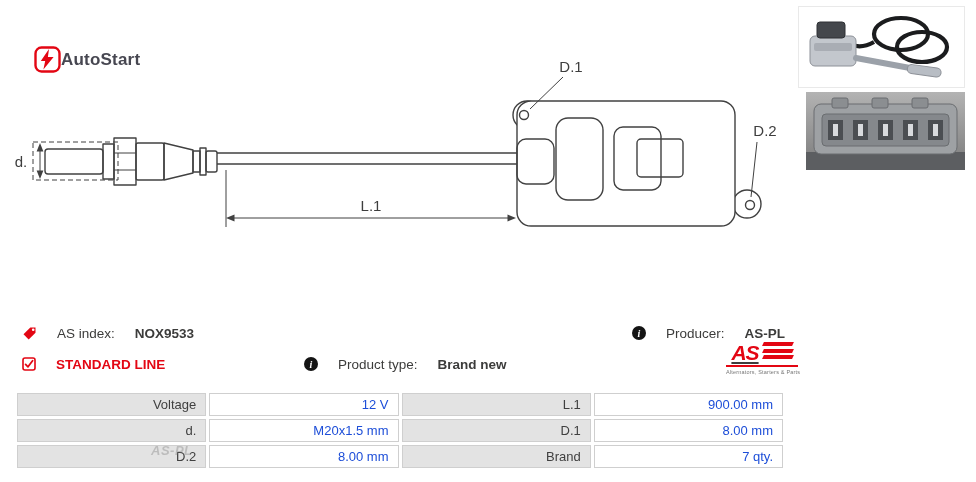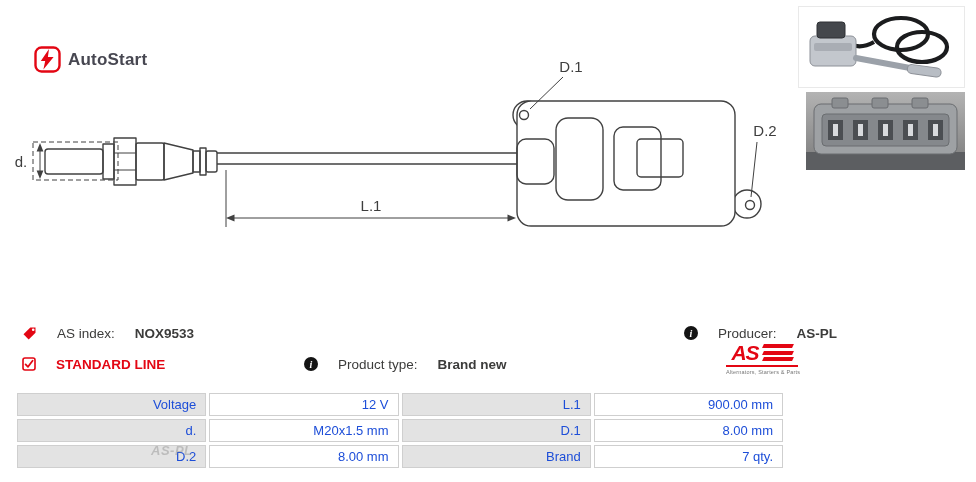--- a/index.html
+++ b/index.html
@@ -2,21 +2,21 @@
 <html><head>
 <meta charset="utf-8">
 <style>
   html,body { margin:0; padding:0; background:#fff; }
   .card {
     position:relative; width:976px; height:482px; background:#ffffff;
     font-family:"Liberation Sans", sans-serif; overflow:hidden; color:#3d3d3d;
   }
 
   
-  .logo { position:absolute; left:34px; top:46px; display:flex; align-items:center; gap:7px; z-index:3; }
+  .logo { position:absolute; left:34px; top:46px; display:flex; align-items:center; z-index:3; }
   .logo-text { font-size:17px; font-weight:700; color:#474751; letter-spacing:.2px; }
 
   
   .drawing { position:absolute; left:0; top:0; z-index:1; }
   .drawing text { font-family:"Liberation Sans", sans-serif; font-size:15px; fill:#3e3e3e; }
 
   
   .photo { position:absolute; z-index:2; }
   .photo1 { left:798px; top:6px; }
   .photo2 { left:806px; top:92px; }
@@ -27,37 +27,37 @@
   .red-bold { color:#e30613; font-weight:700; }
   .info-icon {
     width:14px; height:14px; border-radius:50%; background:#141414; color:#fff;
     display:inline-flex; align-items:center; justify-content:center;
     font:italic 700 10px "Liberation Serif", serif; flex:0 0 auto;
   }
   .info-icon::after { content:"i"; }
 
   
   .aspl-logo { position:absolute; left:726px; top:342px; width:72px; z-index:3; text-align:center; }
-  .aspl-top { display:flex; align-items:center; justify-content:center; }
+  .aspl-top { display:flex; align-items:flex-start; justify-content:center;text-decoration:underline; }
   .aspl-as { font-style:italic; font-weight:900; font-size:21px; line-height:21px; color:#e30613; letter-spacing:-1px; }
   .aspl-bars { display:inline-flex; flex-direction:column; gap:2.5px; margin-left:4px; }
   .aspl-bars i { display:block; width:30px; height:4px; background:#e30613; transform:skewX(-25deg); }
   .aspl-underline { height:2px; background:#e30613; margin-top:2px; }
   .aspl-tagline { font-size:5.5px; color:#777; margin-top:2px; letter-spacing:.2px; white-space:nowrap; }
 
   
   .spec-table {
     position:absolute; left:14px; top:390px; width:772px; z-index:2;
     border-collapse:separate; border-spacing:3px; table-layout:fixed;
   }
   .spec-table td {
     height:21px; padding:0 9px; font-size:13px; text-align:right; vertical-align:middle;
     border:1px solid #cfcfcf;
   }
-  .spec-table td.lab { background:#e3e3e3; color:#1d4ed8; width:25%; }
+  .spec-table td.lab { background:#e3e3e3; color:#404040; width:25%; }
   .spec-table td.val { background:#ffffff; color:#1d4ed8; width:25%; }
 
   
   .watermark {
     position:absolute; left:151px; top:443px; z-index:9; pointer-events:none;
     font-style:italic; font-weight:700; font-size:13px; color:#8f8f8f; opacity:.45; letter-spacing:.5px;
   }
 </style>
 </head>
 <body>
@@ -171,21 +171,21 @@
   <div class="info-group" style="left:22px; top:325px;">
     <svg width="15" height="15" viewBox="0 0 15 15">
       <path d="M1.5,8.3 L8.3,1.5 L13.5,1.5 L13.5,6.7 L6.7,13.5 Z" fill="#e30613"></path>
       <circle cx="11.2" cy="3.8" r="1.3" fill="#fff"></circle>
     </svg>
     <span>AS index:</span>
     <span class="bold">NOX9533</span>
   </div>
 
 
-  <div class="info-group" style="left:684px; top:325px;">
+  <div class="info-group" style="left:632px; top:325px;">
     <span class="info-icon"></span>
     <span>Producer:</span>
     <span class="bold">AS-PL</span>
   </div>
 
   <div class="info-group" style="left:304px; top:356px;">
     <span class="info-icon"></span>
     <span>Product type:</span>
     <span class="bold">Brand new</span>
   </div>

